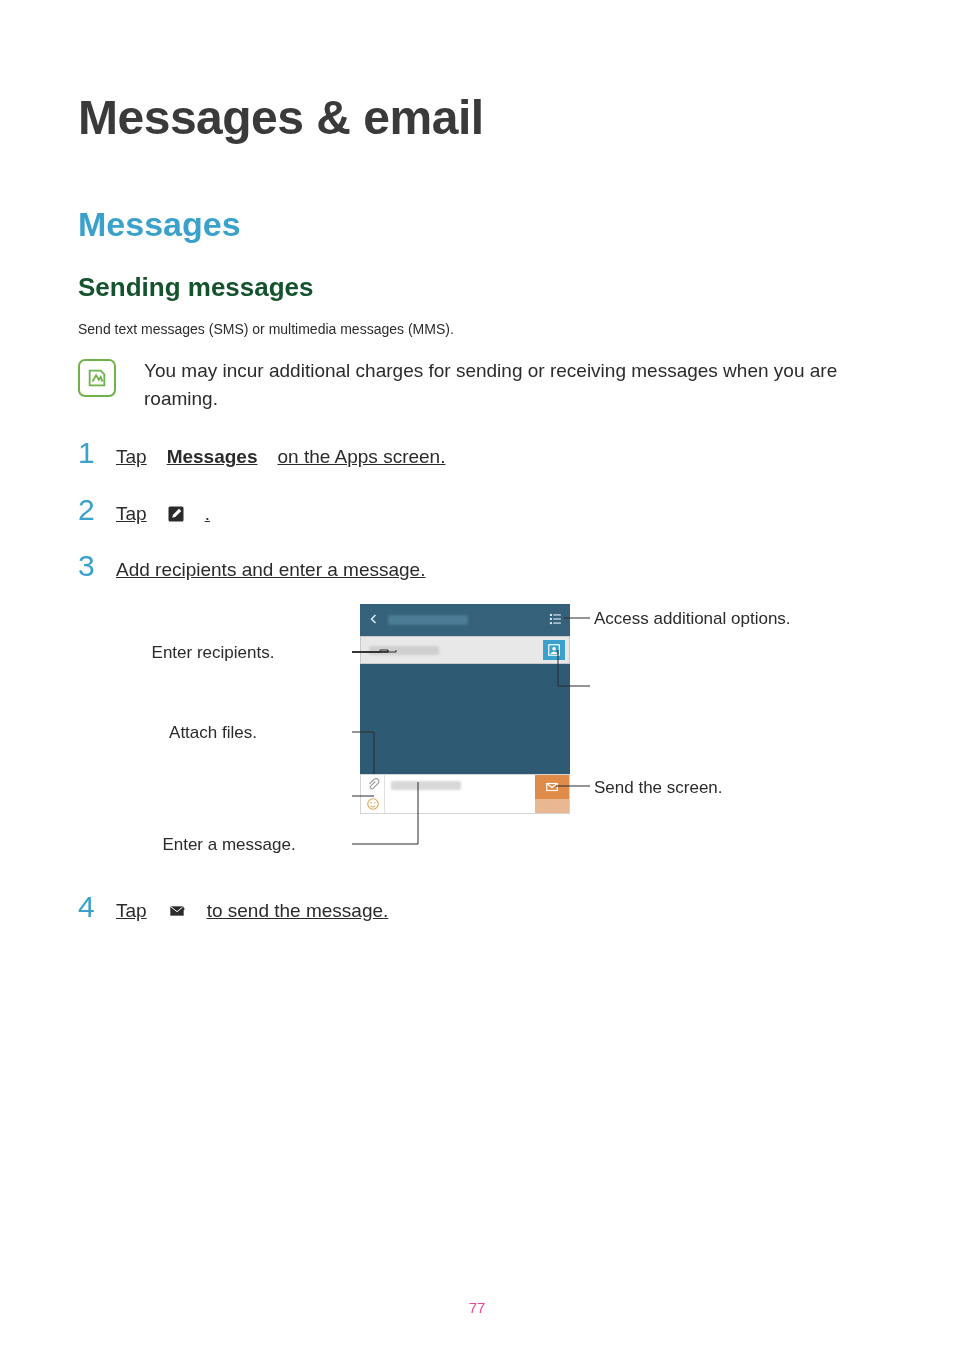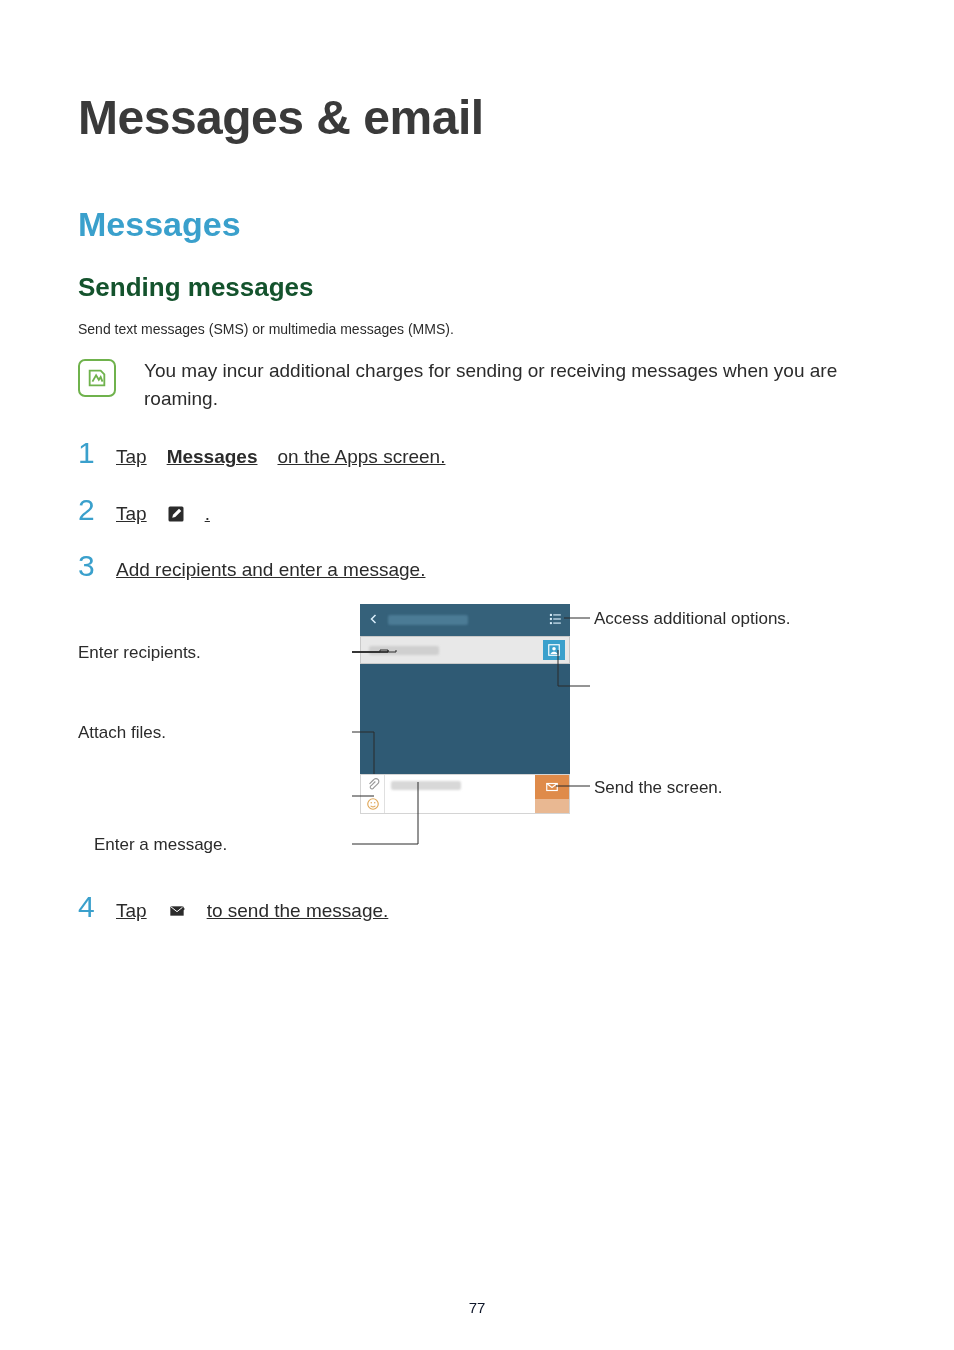--- a/index.html
+++ b/index.html
@@ -162,30 +162,30 @@
     height:14px; background:#e9b892;
   }
 
   
   .callout {
     position:absolute;
     font-size:17px;
     color:#2b2b2b;
     line-height:1.35;
   }
-  .callout.left { text-align:left; }
+  .callout.left { text-align:center; }
   svg.lines { position:absolute; left:0; top:0; width:810px; height:280px; pointer-events:none; }
 
   .page-num {
     position:absolute;
     bottom:34px;
     left:0; right:0;
     text-align:center;
     font-size:15px;
-    color:#0f172a;
+    color:#ec4899;
   }
 
   .inline-icon { display:inline-flex; vertical-align:-3px; }
 </style>
 </head>
 <body>
 
 <div class="page">
 
   <div class="h1">Messages &amp; email</div>

